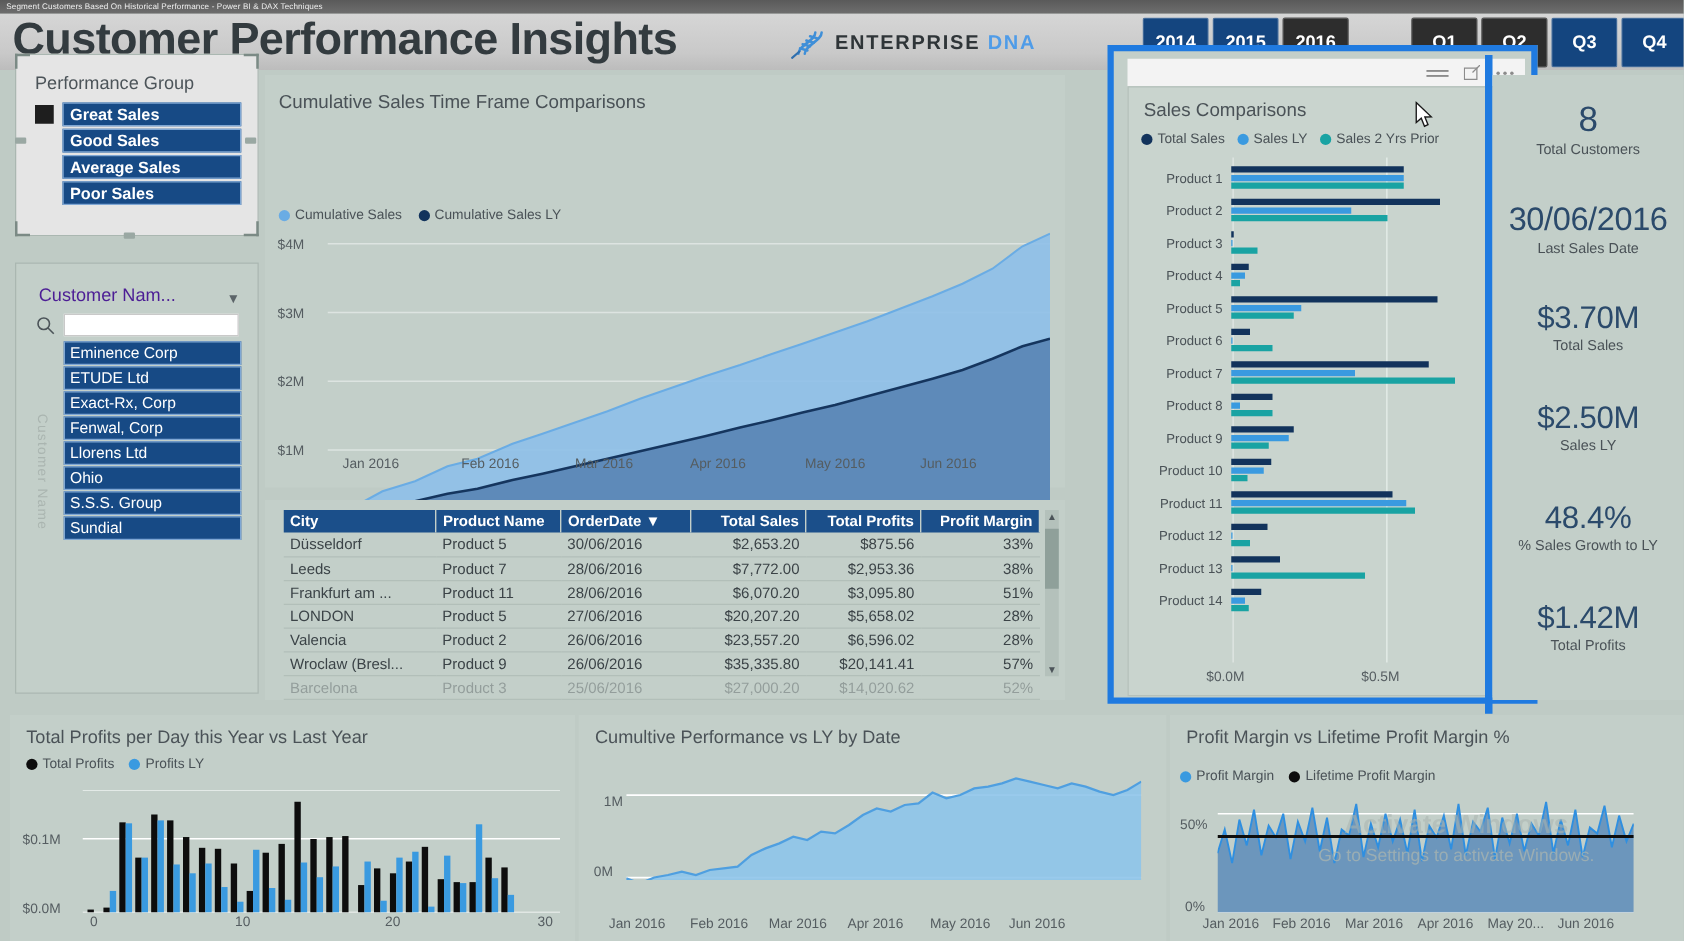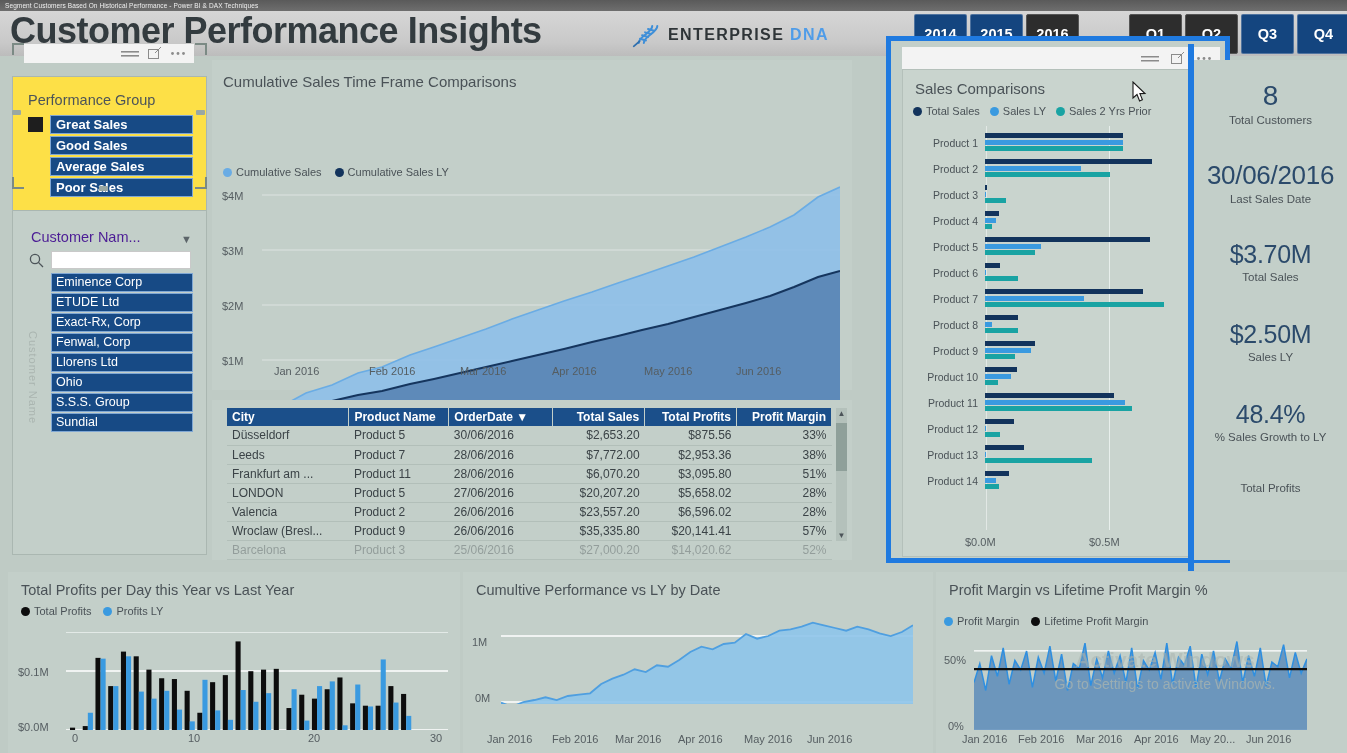--- a/index.html
+++ b/index.html
@@ -63,21 +63,21 @@
   
   .corner { position:absolute; width:12px; height:12px; border:2px solid #7b8a85; }
   .c-tl { border-right:none; border-bottom:none; }
   .c-tr { border-left:none; border-bottom:none; }
   .c-bl { border-right:none; border-top:none; }
   .c-br { border-left:none; border-top:none; }
   .hdot { position:absolute; width:9px; height:5px; background:#9aa8a3; border-radius:1px; }
 
   
   #perf-panel { left:12px; top:43px; width:195px; height:146px;
-    background:#fde047; border:1px solid #aab7b1;margin-top:33px; }
+    background:#e5e5e5; border:1px solid #aab7b1; }
   #perf-panel .ttl { position:absolute; left:15px; top:15px; font-size:14.5px; color:#4c5459; }
   .perf-list { position:absolute; left:15px; top:38px; }
   .perf-row { display:flex; align-items:center; height:19px; margin-bottom:2px; }
   .perf-check {
     width:15px; height:15px; background:#1e1e1e; margin-right:7px; flex:0 0 15px;
   }
   .perf-check.blank { background:transparent; }
   .perf-item {
     width:143px; height:19px; background:#174a85; border:1px solid #7fa7d4;
     color:#ffffff; font-size:13px; font-weight:bold; line-height:17px; padding-left:5px;
@@ -564,20 +564,21 @@
     </div>
     <div class="kpi" style="top:260px;">
       <div class="kpi-val">$2.50M</div>
       <div class="kpi-lbl">Sales LY</div>
     </div>
     <div class="kpi" style="top:340px;">
       <div class="kpi-val">48.4%</div>
       <div class="kpi-lbl">% Sales Growth to LY</div>
     </div>
     <div class="kpi" style="top:420px;">
+      <div class="kpi-val">$1.42M</div>
       <div class="kpi-lbl">Total Profits</div>
     </div>
   </div>
 
   <div class="bot" id="bot1">
     <div class="ttl">Total Profits per Day this Year vs Last Year</div>
     <div class="legend" style="left:13px; top:33px; gap:12px;">
       <div class="lg">
         <span class="dot" style="background:#0d0d0d"></span>
         <span>Total Profits</span>
@@ -647,21 +648,21 @@
         <rect x="340.15999999999997" y="83.888" width="5.093333333333334" height="14.111999999999998" fill="#3a9ae0"></rect>
       </svg>
     <div class="xtick" style="left:64px; top:160px;">0</div>
     <div class="xtick" style="left:180px; top:160px;">10</div>
     <div class="xtick" style="left:300px; top:160px;">20</div>
     <div class="xtick" style="left:422px; top:160px;">30</div>
   </div>
 
   <div class="bot" id="bot2">
     <div class="ttl">Cumultive Performance vs LY by Date</div>
-    <div class="ytick" style="left:9px; top:64px;text-align:center;">1M</div>
+    <div class="ytick" style="left:20px; top:64px;text-align:center;">1M</div>
     <div class="ytick" style="left:12px; top:120px;">0M</div>
     <svg id="svg-bot2" style="position:absolute; left:38px; top:42px;" width="412" height="90">
         <line x1="0" x2="412" y1="22" y2="22" stroke="#ffffff" stroke-width="1.4"></line>
         <line x1="0" x2="412" y1="88" y2="88" stroke="#ffffff" stroke-width="1.4"></line>
         <path d="M0.0,88.7 L11.1,92.7 L22.3,88.0 L33.4,86.0 L44.5,83.3 L55.7,86.0 L66.8,82.0 L77.9,80.7 L89.1,79.3 L100.2,70.0 L111.4,64.7 L122.5,60.7 L133.6,55.3 L144.8,58.0 L155.9,51.3 L167.0,52.7 L178.2,46.0 L189.3,38.0 L200.4,32.7 L211.6,35.3 L222.7,30.0 L233.8,28.7 L245.0,20.0 L256.1,24.7 L267.2,22.0 L278.4,16.7 L289.5,15.3 L300.6,12.7 L311.8,8.7 L322.9,11.3 L334.1,14.0 L345.2,16.7 L356.3,12.7 L367.5,15.3 L378.6,19.3 L389.7,22.0 L400.9,18.0 L412.0,11.3 L412,90 L0,90 Z" fill="#8ec4ea" opacity=".9"></path>
         <path d="M0.0,88.7 L11.1,92.7 L22.3,88.0 L33.4,86.0 L44.5,83.3 L55.7,86.0 L66.8,82.0 L77.9,80.7 L89.1,79.3 L100.2,70.0 L111.4,64.7 L122.5,60.7 L133.6,55.3 L144.8,58.0 L155.9,51.3 L167.0,52.7 L178.2,46.0 L189.3,38.0 L200.4,32.7 L211.6,35.3 L222.7,30.0 L233.8,28.7 L245.0,20.0 L256.1,24.7 L267.2,22.0 L278.4,16.7 L289.5,15.3 L300.6,12.7 L311.8,8.7 L322.9,11.3 L334.1,14.0 L345.2,16.7 L356.3,12.7 L367.5,15.3 L378.6,19.3 L389.7,22.0 L400.9,18.0 L412.0,11.3" fill="none" stroke="#4f9fe0" stroke-width="1.8"></path>
       </svg>
     <div class="xtick" style="left:24px; top:161px;">Jan 2016</div>
     <div class="xtick" style="left:89px; top:161px;">Feb 2016</div>
     <div class="xtick" style="left:152px; top:161px;">Mar 2016</div>

